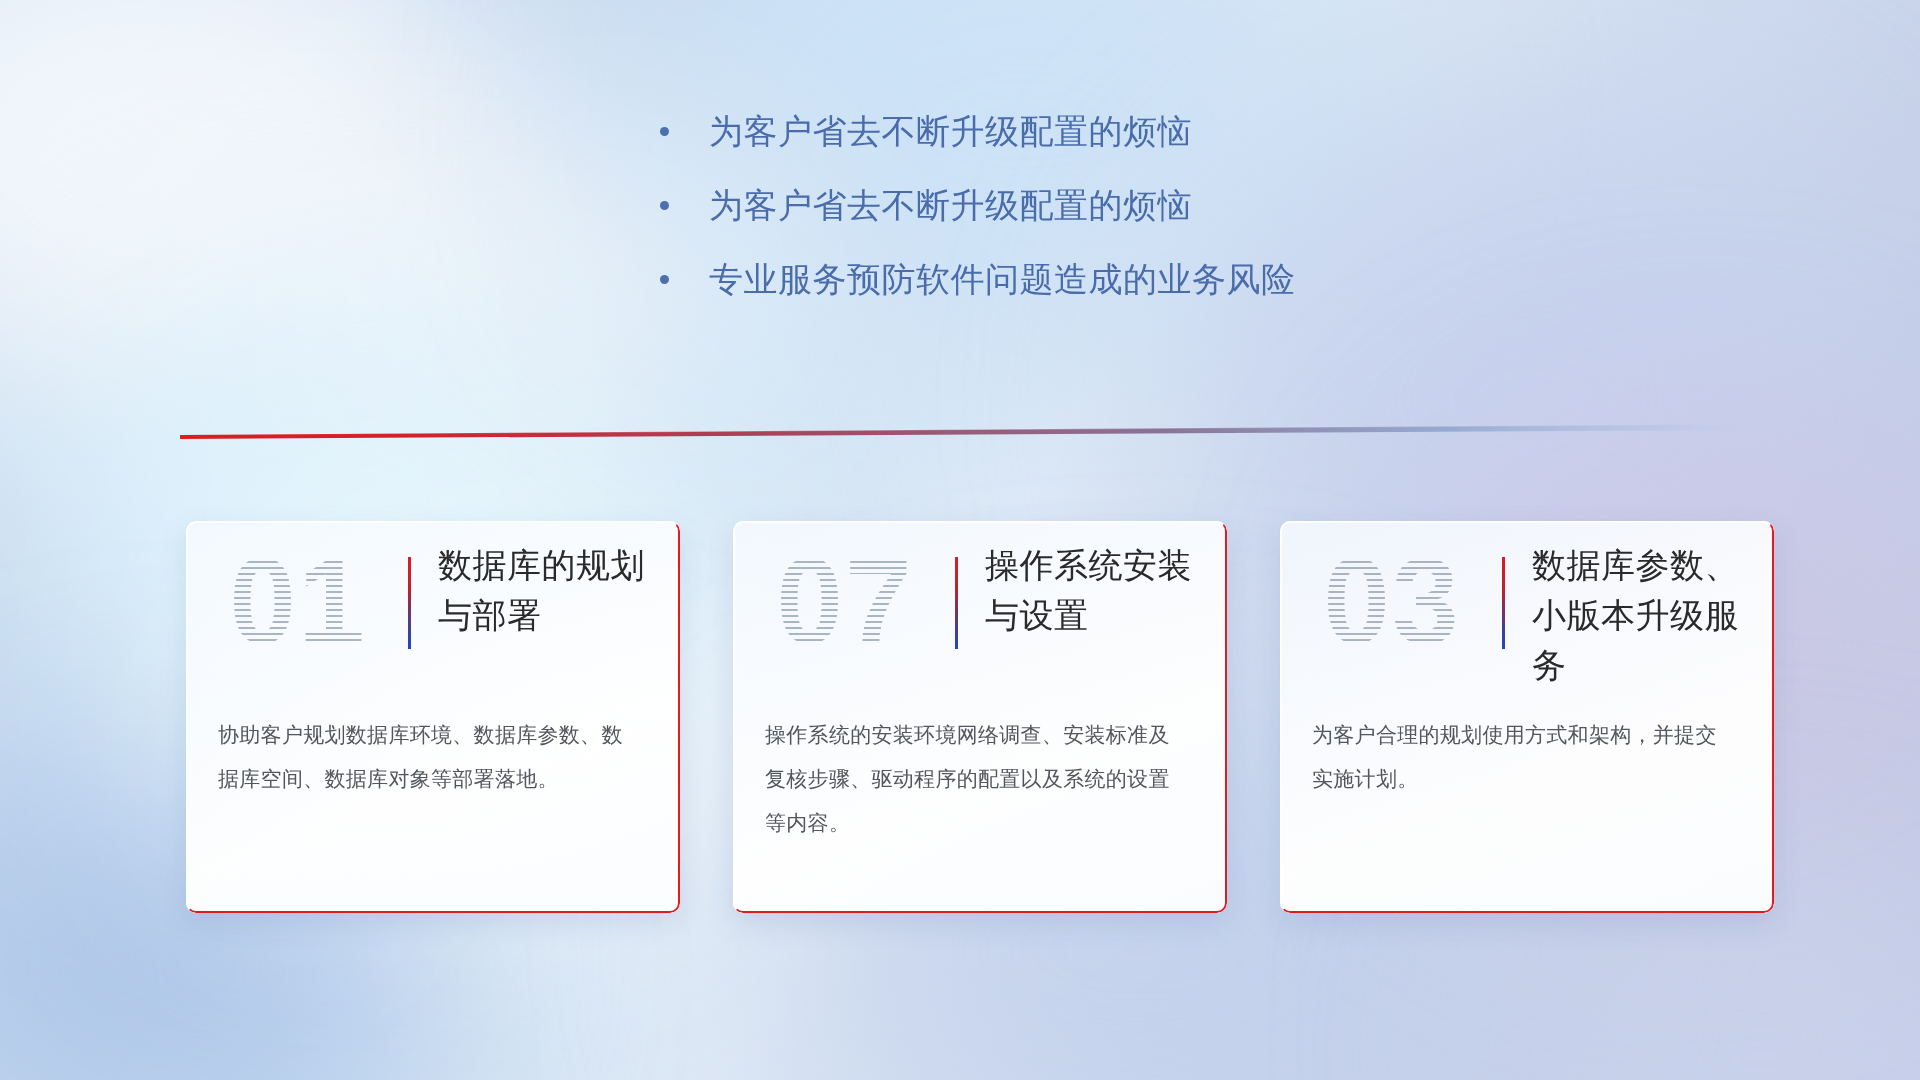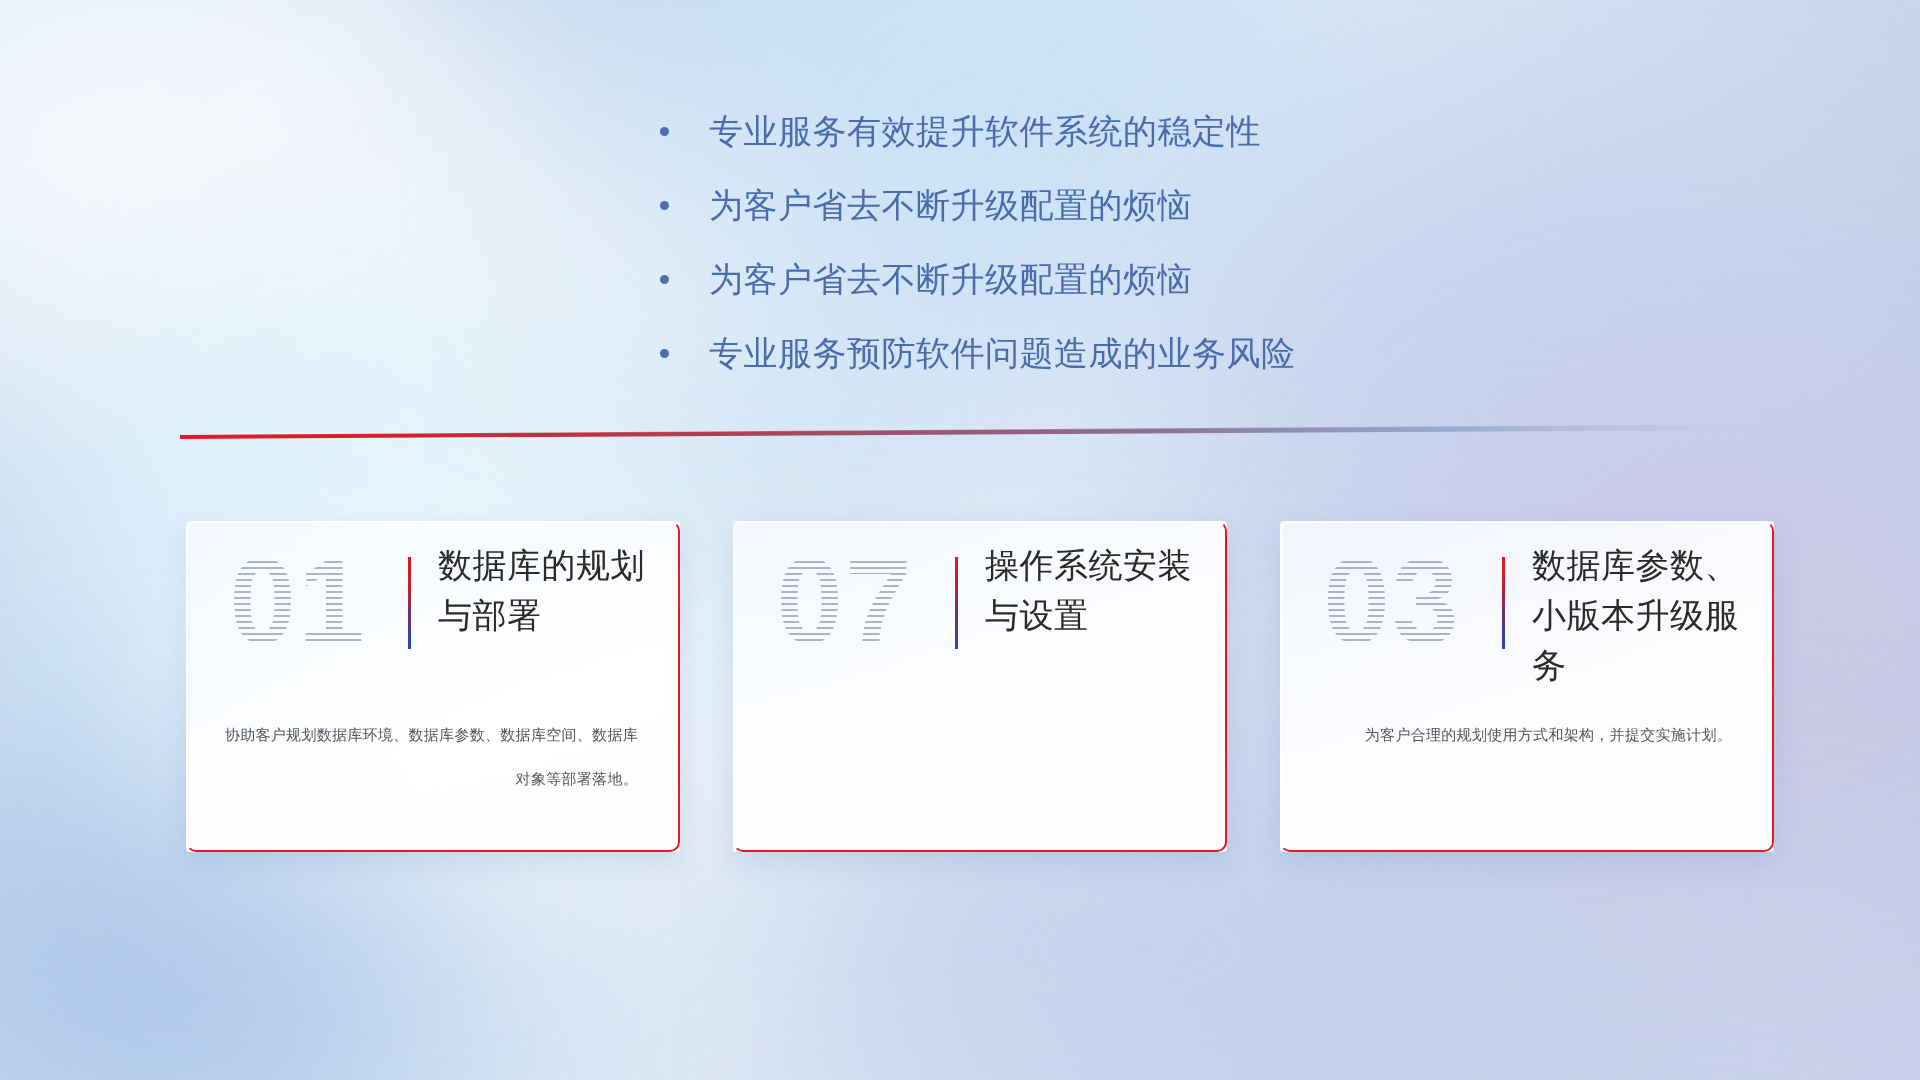--- a/index.html
+++ b/index.html
@@ -85,23 +85,23 @@
     left: 186px;
     top: 521px;
     width: 1588px;
     height: 392px;
     display: flex;
     justify-content: space-between;
   }
   .card {
     position: relative;
     width: 494px;
-    height: 331px;
+    height: 392px;
     box-sizing: border-box;
-    border-radius: 3px;
+    border-radius: 10px;
     background: linear-gradient(160deg, rgba(245,250,255,0.88) 0%, rgba(250,252,255,0.93) 30%, rgba(255,255,255,0.97) 62%, rgba(252,253,255,0.99) 100%);
     box-shadow: 0 10px 28px rgba(90,120,170,0.16);
     overflow: hidden;
   }
   
   .card::before {
     content: "";
     position: absolute;
     inset: 0;
     border-radius: 10px;
@@ -173,49 +173,44 @@
     line-height: 50px;
     color: #2a2a2a;
     letter-spacing: 0.5px;
     font-family: Liberation Mono, monospace;
   }
   .card-body {
     position: absolute;
     left: 32px;
     top: 192px;
     width: 420px;
-    font-size: 15px;
+    font-size: 21px;
     line-height: 44px;
     color: #53565c;
     letter-spacing: 0.3px;
-    text-align: right;
   }
 </style>
 </head>
 <body>
 
 <div id="stage">
 
   <div class="blob blob-a"></div>
   <div class="blob blob-b"></div>
   <div class="blob blob-c"></div>
   <div class="blob blob-d"></div>
   <div class="blob blob-e"></div>
   <div class="blob blob-f"></div>
   <div class="blob blob-g"></div>
   <div class="blob blob-h"></div>
   <div class="blob blob-i"></div>
   <div class="blob blob-j"></div>
   <div class="blob blob-k"></div>
 
   <div id="bullets">
-    <div class="bullet-row">
-      <span class="bullet-dot"></span>
-      <span class="bullet-text">专业服务有效提升软件系统的稳定性</span>
-    </div>
     <div class="bullet-row">
       <span class="bullet-dot"></span>
       <span class="bullet-text">为客户省去不断升级配置的烦恼</span>
     </div>
     <div class="bullet-row">
       <span class="bullet-dot"></span>
       <span class="bullet-text">为客户省去不断升级配置的烦恼</span>
     </div>
     <div class="bullet-row">
       <span class="bullet-dot"></span>
@@ -258,20 +253,21 @@
       <div class="card-body">协助客户规划数据库环境、数据库参数、数据库空间、数据库对象等部署落地。</div>
     </div>
 
     <div class="card">
       <div class="card-accent"></div>
       <div class="card-head">
         <div class="card-num">07</div>
         <div class="card-rule"></div>
         <div class="card-title">操作系统安装与设置</div>
       </div>
+      <div class="card-body">操作系统的安装环境网络调查、安装标准及复核步骤、驱动程序的配置以及系统的设置等内容。</div>
     </div>
 
     <div class="card">
       <div class="card-accent"></div>
       <div class="card-head">
         <div class="card-num">03</div>
         <div class="card-rule"></div>
         <div class="card-title">数据库参数、小版本升级服务</div>
       </div>
       <div class="card-body">为客户合理的规划使用方式和架构，并提交实施计划。</div>

